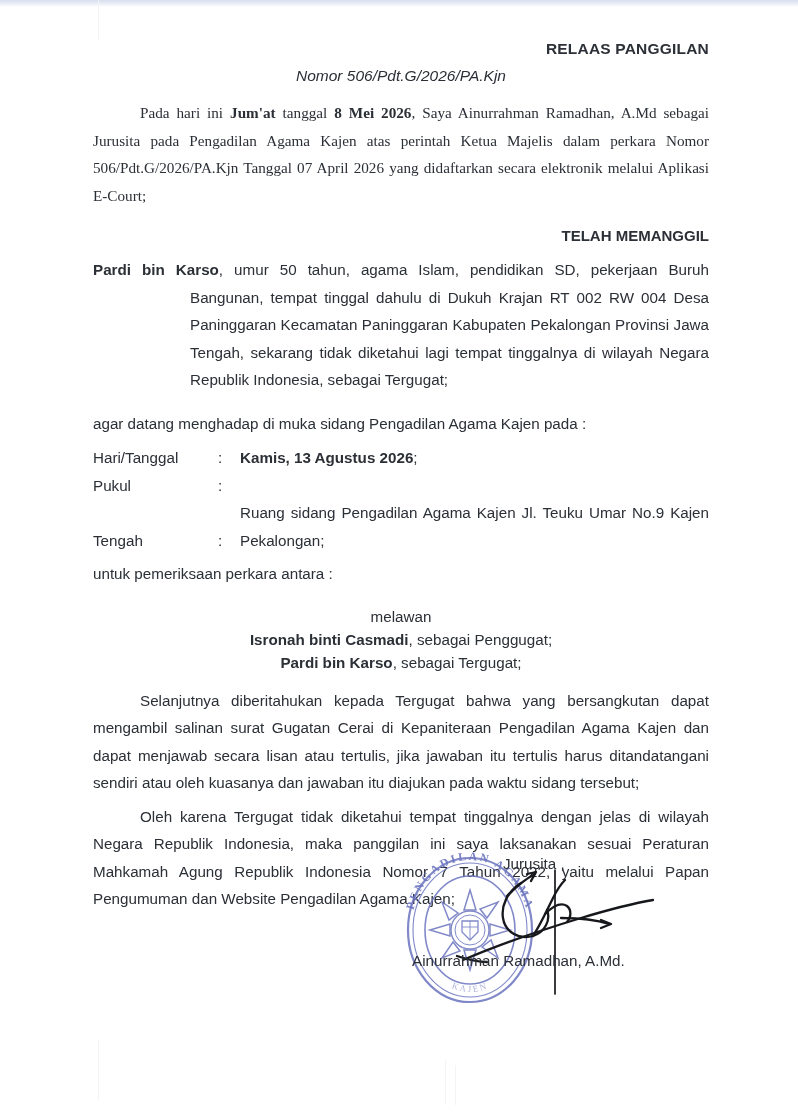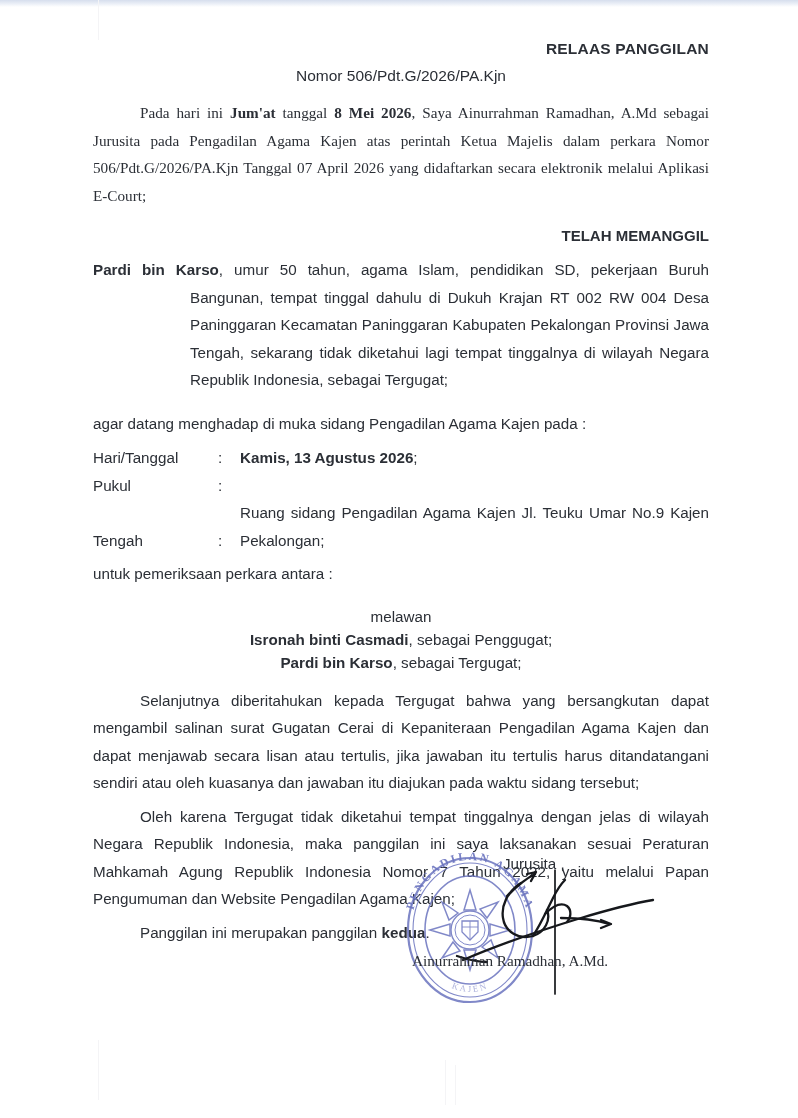--- a/index.html
+++ b/index.html
@@ -47,20 +47,21 @@
     text-align: right;
     font-weight: bold;
     font-size: 15.5px;
     letter-spacing: .2px;
     margin: 0;
   }
   .subtitle {
     text-align: center;
     font-size: 15.5px;
     margin: 9px 0 0 0;
+    font-style: italic;
   }
   .section-head {
     text-align: right;
     font-weight: bold;
     font-size: 15px;
     margin: 18px 0 0 0;
   }
 
   
   .para {
@@ -124,21 +125,20 @@
     top: 3px;
     font-size: 15.2px;
     white-space: nowrap;
   }
   .signer-name {
     position: absolute;
     left: 17px;
     top: 100px;
     font-size: 15.2px;
     white-space: nowrap;
-    font-family: Liberation Serif, serif;
   }
 
   .seal {
     position: absolute;
     left: 0px;
     top: 0px;
     width: 150px;
     height: 152px;
     pointer-events: none;
   }
@@ -202,21 +202,20 @@
     <div class="parties">
       <div>melawan</div>
       <div><b>Isronah binti Casmadi</b><span>, sebagai Penggugat;</span></div>
       <div><b>Pardi bin Karso</b><span>, sebagai Tergugat;</span></div>
     </div>
 
     <p class="para indent gap-md">Selanjutnya diberitahukan kepada Tergugat bahwa yang bersangkutan dapat mengambil salinan surat  Gugatan Cerai di Kepaniteraan Pengadilan Agama Kajen dan dapat menjawab secara lisan atau tertulis, jika jawaban itu tertulis harus ditandatangani sendiri atau oleh kuasanya dan jawaban itu diajukan pada waktu sidang tersebut;</p>
 
     <p class="para indent gap-sm">Oleh karena Tergugat tidak diketahui tempat tinggalnya dengan jelas di wilayah Negara Republik Indonesia, maka panggilan ini saya laksanakan sesuai Peraturan Mahkamah Agung Republik Indonesia Nomor 7 Tahun 2022, yaitu melalui Papan Pengumuman dan Website Pengadilan Agama Kajen;</p>
 
-    <p class="para indent gap-sm"><span>Panggilan ini merupakan panggilan </span><b>kedua</b><span>.</span></p>
 
   </div>
 
   <div class="signature-area">
 
     <svg class="seal" viewBox="0 0 150 152">
       <defs>
         <path id="rimTop" d="M 16 78 A 59 70 0 0 1 134 78" fill="none"></path>
         <path id="rimBot" d="M 24 78 A 51 62 0 0 0 126 78" fill="none"></path>
       </defs>

